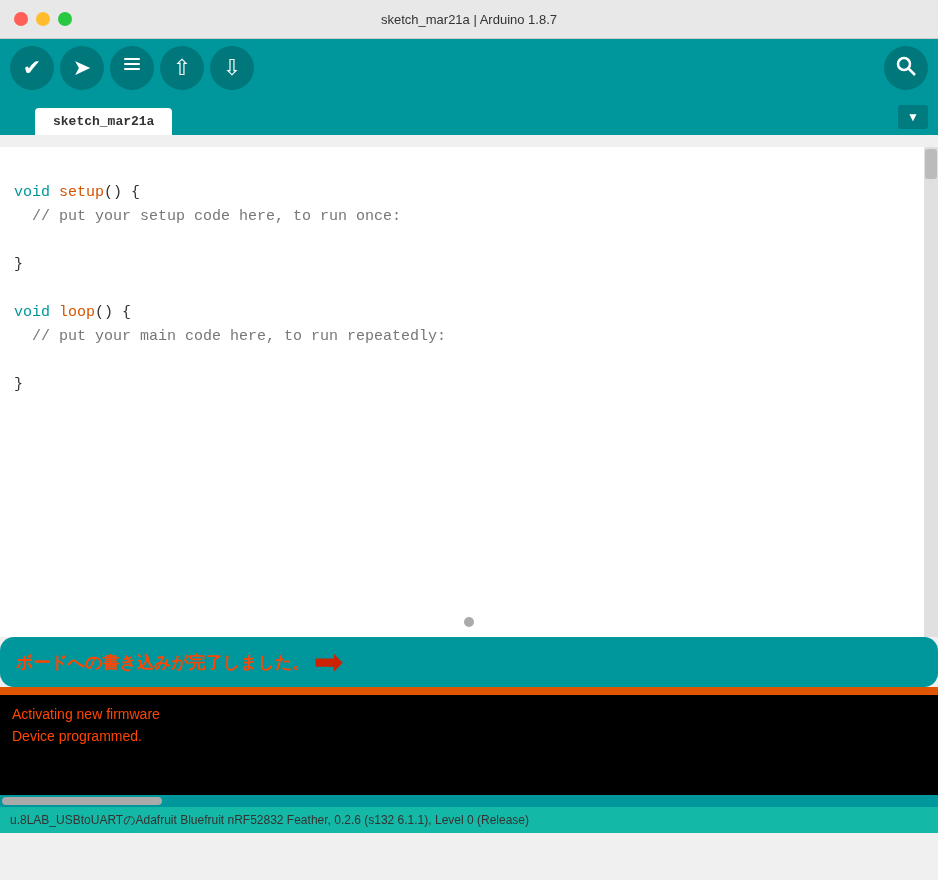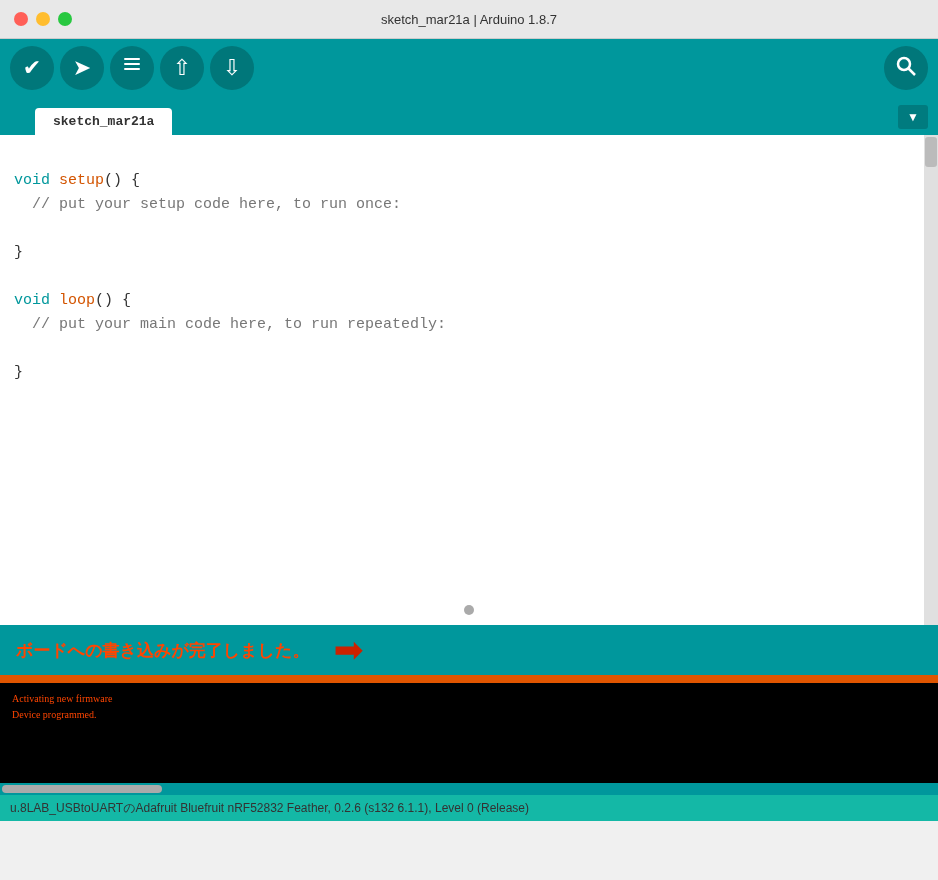--- a/index.html
+++ b/index.html
@@ -153,22 +153,23 @@
       border-radius: 50%;
     }
 
     
     .status-bar {
       background: #00979c;
       height: 50px;
       display: flex;
       align-items: center;
       padding: 0 16px;
-      gap: 24px;
-      position: relative;
+      gap: 4px;
+      position: relative;
+      border-radius: 14px;
     }
     .status-text {
       color: #ff4500;
       font-size: 17px;
       font-weight: bold;
       font-family: -apple-system, sans-serif;
     }
     .arrow-icon {
       color: #cc2200;
       font-size: 36px;
@@ -187,22 +188,22 @@
     }
 
     
     .console-area {
       background: #000;
       height: 100px;
       padding: 8px 12px;
       overflow: hidden;
     }
     .console-text {
-      font-family: Liberation Serif, serif;
-      font-size: 10px;
+      font-family: Liberation Sans, sans-serif;
+      font-size: 14px;
       color: #ff4500;
       line-height: 1.6;
       white-space: pre;
     }
 
     
     .console-scrollbar-container {
       background: #00979c;
       height: 12px;
       display: flex;
@@ -243,20 +244,21 @@
       align-items: center;
       padding: 0 10px;
     }
     .bottom-status-text {
       font-size: 12px;
       color: #333;
     }
 
     .editor-wrapper {
       position: relative;
+      margin-top: 12px;
     }
   </style>
 </head>
 <body>
 
 <div class="title-bar">
   <div class="window-controls">
     <button class="wc-btn wc-close"></button>
     <button class="wc-btn wc-minimize"></button>
     <button class="wc-btn wc-maximize"></button>

